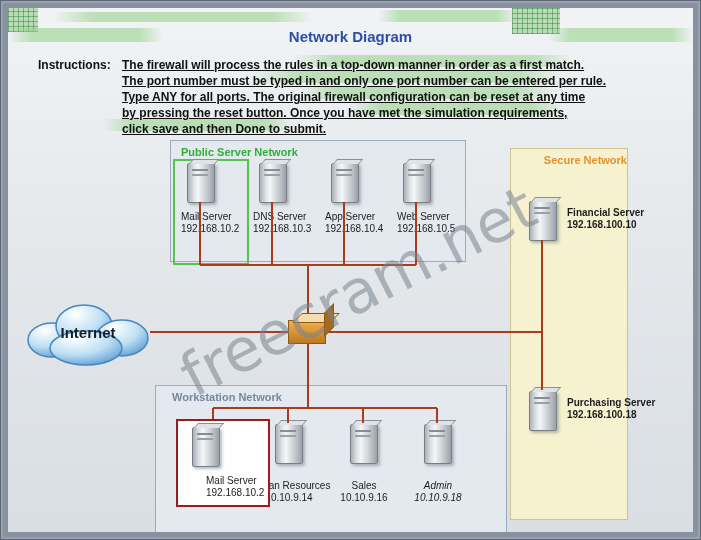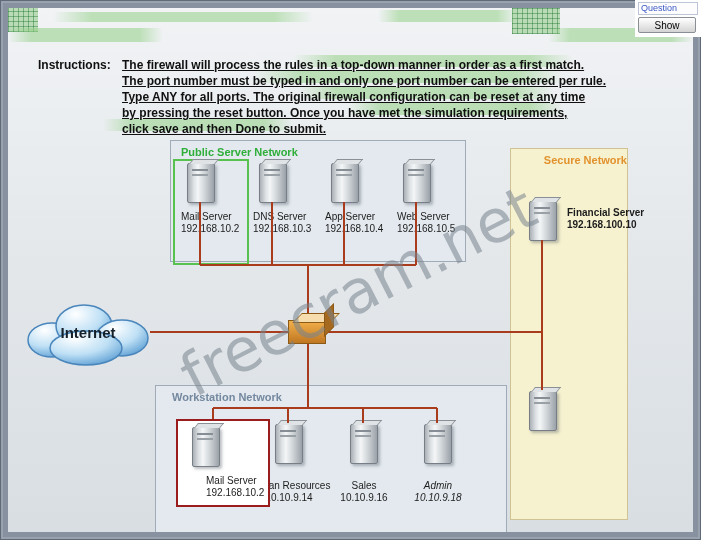--- a/index.html
+++ b/index.html
@@ -119,20 +119,21 @@
     <div class="streak" style="left:45px;top:4px;width:260px;height:10px;"></div>
     <div class="streak" style="left:370px;top:2px;width:140px;height:12px;"></div>
     <div class="streak" style="left:0;top:20px;width:155px;height:14px;"></div>
     <div class="streak" style="left:540px;top:20px;width:145px;height:14px;"></div>
     <div class="streak" style="left:285px;top:47px;width:280px;height:12px;"></div>
     <div class="streak" style="left:245px;top:63px;width:310px;height:12px;"></div>
     <div class="streak" style="left:290px;top:79px;width:255px;height:12px;"></div>
     <div class="streak" style="left:340px;top:95px;width:215px;height:12px;"></div>
     <div class="streak" style="left:95px;top:111px;width:190px;height:12px;"></div>
 
+    <div class="title">Network Diagram</div>
 
     <div class="instructions">
       <span class="ins-label">Instructions:</span>
       <div class="ins-text">The firewall will process the rules in a top-down manner in order as a first match.
 The port number must be typed in and only one port number can be entered per rule.
 Type ANY for all ports. The original firewall configuration can be reset at any time
 by pressing the reset button. Once you have met the simulation requirements,
 click save and then Done to submit.</div>
     </div>
 
@@ -202,20 +203,24 @@
       <div class="sname">Financial Server</div>
       <div class="sip">192.168.100.10</div>
     </div>
   </div>
 
   <div class="srow">
     <div class="sicon">
       <i class="s-top"></i>
       <i class="s-slot"></i>
       <i class="s-slot b"></i>
+    </div>
+    <div class="slabels">
+      <div class="sname">Purchasing Server</div>
+      <div class="sip">192.168.100.18</div>
     </div>
   </div>
 </div>
     </section>
 
     <section class="panel workstation">
       <div class="ptitle slate">Workstation Network</div>
       <div class="wcells">
   <div class="cell">
     <div class="sicon">
@@ -277,17 +282,13 @@
       </svg>
       <span class="cloud-label">Internet</span>
     </div>
 
     <div class="firewall"></div>
 
 
     <div class="watermark">freecram.net</div>
   </div>
 
-  <div class="qpanel">
-    <div class="qlabel">Question</div>
-    <button class="show-btn">Show</button>
-  </div>
 </div>
 
 </body></html>

